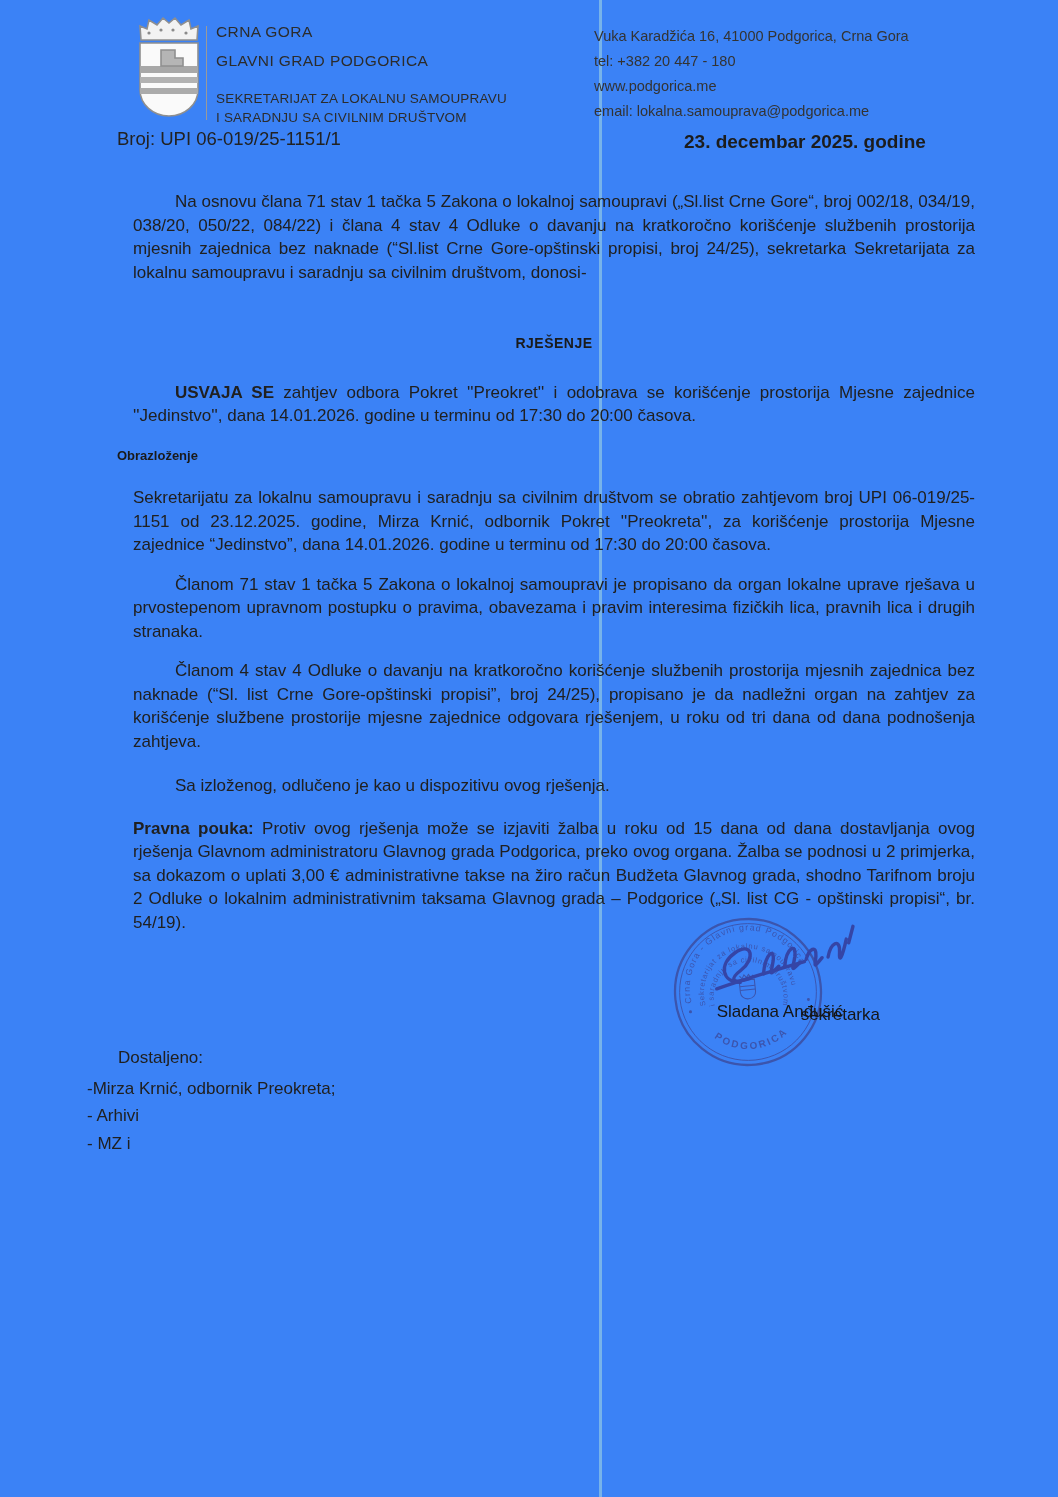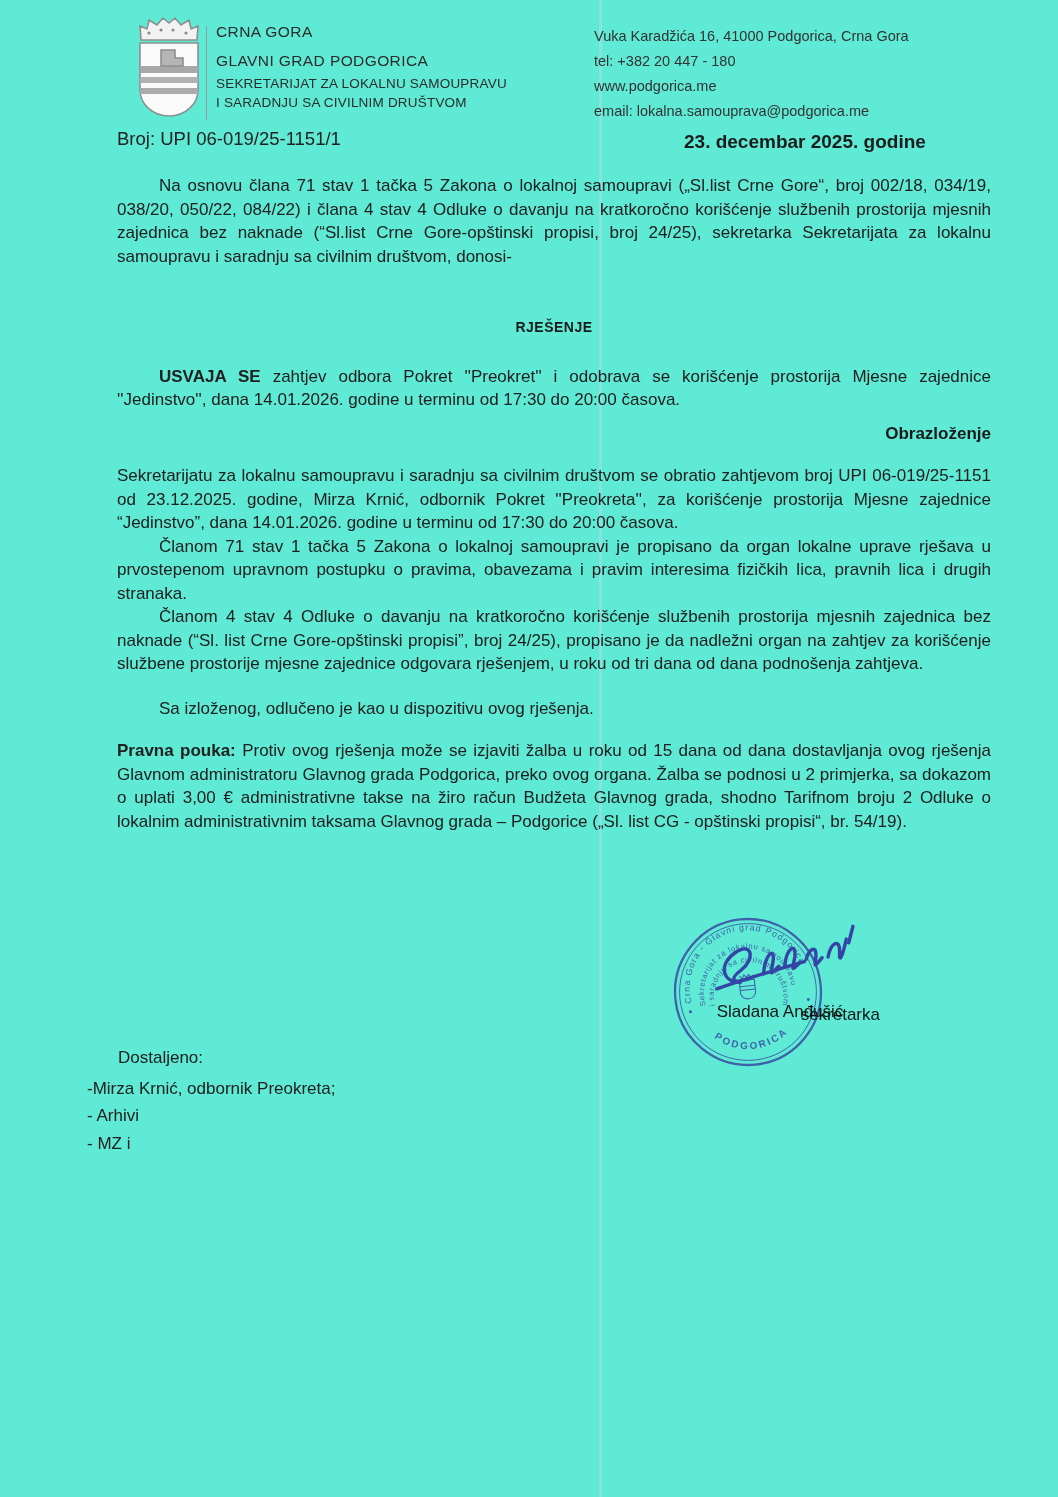--- a/index.html
+++ b/index.html
@@ -1,47 +1,47 @@
 <!DOCTYPE html>
 <html><head>
 <meta charset="utf-8">
 <style>
   html,body{margin:0;padding:0;background:#e8e8e8;}
   .page{
     position:relative;
     width:1058px;height:1497px;
     margin:0 auto;
-    background:#5eead4;
+    background:#3b82f6;
     font-family:"Liberation Sans", sans-serif;
     color:#1f1f1f;
     overflow:hidden;
   }
   .scan-line{
     position:absolute;left:599px;top:0;width:3px;height:1497px;
     background:rgba(170,220,224,0.55);
     pointer-events:none;
   }
   
   .coa{position:absolute;left:133px;top:14px;}
   .hdr-divider{position:absolute;left:206px;top:26px;width:1px;height:94px;background:#9a9a9a;}
   .org{position:absolute;left:216px;top:24px;line-height:1;color:#2c2c2c;}
   .org .l1{font-size:15.5px;letter-spacing:.4px;margin-bottom:13px;}
-  .org .l2{font-size:15.5px;letter-spacing:.4px;margin-bottom:9px;}
+  .org .l2{font-size:15.5px;letter-spacing:.4px;margin-bottom:24px;}
   .org .l3{font-size:13.5px;letter-spacing:.2px;margin-bottom:5px;}
   .org .l4{font-size:13.5px;letter-spacing:.2px;}
   .contact{position:absolute;left:594px;top:24px;font-size:14.5px;line-height:25px;color:#333;}
   .refnum{position:absolute;left:117px;top:128px;font-size:18.5px;color:#222;}
   .date{position:absolute;left:684px;top:131px;font-size:19px;color:#1c1c1c;font-weight:bold;}
   
   .body-col{position:absolute;left:117px;top:174px;width:874px;font-size:17px;line-height:23.5px;color:#202020;}
-  .body-col p{margin:0;}
+  .body-col p{margin:16px;}
   .justify{text-align:justify;}
   .indent{text-indent:42px;}
   .doc-title{font-size:14px;font-weight:bold;text-align:center;letter-spacing:.5px;margin:48px 0 0 0;color:#1a1a1a;}
-  .section-title{font-size:17px;font-weight:bold;text-align:right;margin:10px 0 0 0;color:#1a1a1a;}
+  .section-title{font-size:13px;font-weight:bold;text-align:left;margin:10px 0 0 0;color:#1a1a1a;}
   .p-decision{margin-top:25px !important;}
   .p-first{margin-top:19px !important;}
   .p-conclusion{margin-top:21px !important;}
   .p-legal{margin-top:19px !important;}
   
   .stamp{position:absolute;left:662px;top:916px;opacity:.88;transform:rotate(-6deg);}
   .sig{position:absolute;left:700px;top:918px;}
   .sig-name{position:absolute;left:690px;top:1002px;width:180px;text-align:center;font-size:17px;color:#161616;}
   .sig-role{position:absolute;left:700px;top:1005px;width:180px;text-align:right;font-size:17px;color:#161616;}
   

